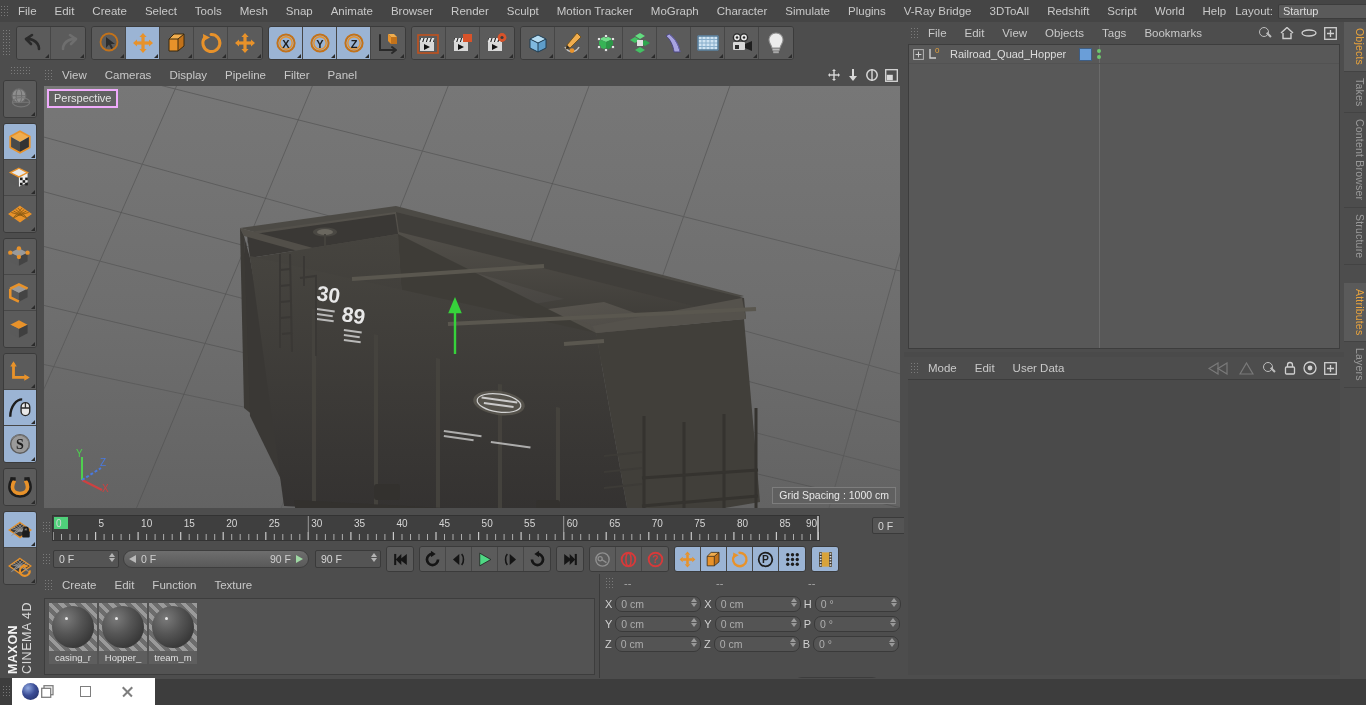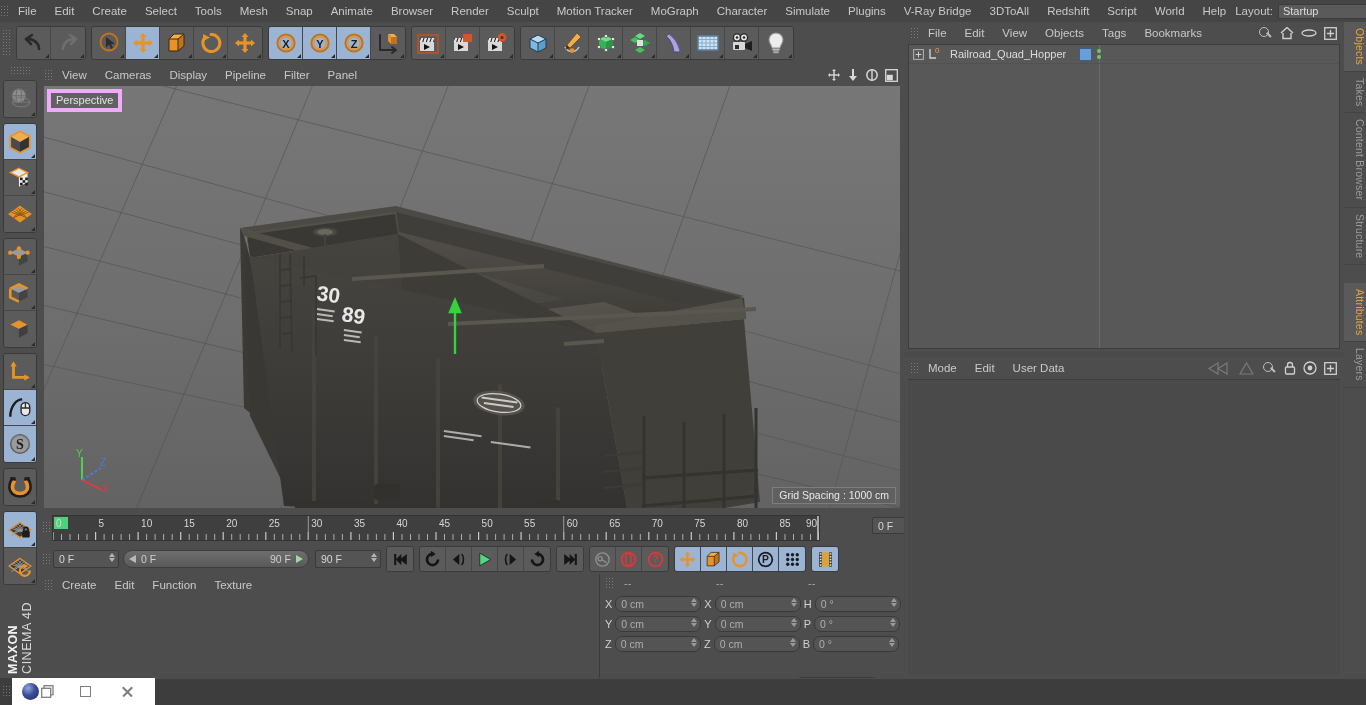--- a/index.html
+++ b/index.html
@@ -60,21 +60,21 @@
   .brand-v { writing-mode:vertical-rl; transform:rotate(180deg);
      font-size:12.5px; letter-spacing:.5px; color:#d8d8d8; }
   .brand-m { font-weight:bold; color:#f2f2f2; }
 
   
   .vp-outer { position:absolute; left:40px; top:64px; width:864px; height:448px; background:#4d4d4d; }
   .vp-menubar { display:flex; align-items:center; height:22px; background:#4d4d4d; padding-left:4px;}
   .vp-right-icons { margin-left:auto; display:flex; align-items:center; gap:6px; padding-right:6px; }
   .vp-canvas { position:absolute; left:4px; top:22px; width:856px; height:422px;
       background:#6f6f6f; overflow:hidden; }
-  .persp-tag { position:absolute; left:3px; top:3px; background:#616161; border:4px solid #f0abfc;
+  .persp-tag { position:absolute; left:3px; top:3px; background:#616161; border:2px solid #f0abfc;
       padding:1px 5px 2px; font-size:11px; color:#e4e4e4; z-index:4; }
   .grid-label { position:absolute; right:4px; bottom:4px; background:#606060; border:1px solid #7d7d7d;
       padding:1px 6px 2px; font-size:10.5px; color:#e8e8e8; z-index:4; }
   .axis-giz { position:absolute; left:22px; bottom:14px; z-index:4; }
 
   
   .tl { position:absolute; left:40px; top:512px; width:864px; height:32px; background:#4d4d4d; }
   .tl-ruler { position:absolute; left:12px; top:3px; width:768px; height:26px; background:#3f3f3f;
       border:1px solid #333; }
   .tl-green { position:absolute; left:1px; top:1px; width:14px; height:12px; background:#4fd07a; }
@@ -1128,20 +1128,45 @@
   <div class="mat">
     <div class="menubar" style="background:#4d4d4d;padding-left:4px;">
       <div class="grip"></div>
       <div id="mat-menu" style="display:flex;align-items:center;">
           <div class="mi">Create</div>
           <div class="mi">Edit</div>
           <div class="mi">Function</div>
           <div class="mi">Texture</div>
         </div>
     </div>
+    <div class="mat-body">
+      <div id="mat-items" style="display:flex;gap:2px;">
+          <div class="mat-item">
+            <div class="mat-thumb">
+              <div class="mat-sphere"></div>
+              <div class="mat-spec"></div>
+            </div>
+            <div class="mat-name">casing_r</div>
+          </div>
+          <div class="mat-item">
+            <div class="mat-thumb">
+              <div class="mat-sphere"></div>
+              <div class="mat-spec"></div>
+            </div>
+            <div class="mat-name">Hopper_</div>
+          </div>
+          <div class="mat-item">
+            <div class="mat-thumb">
+              <div class="mat-sphere"></div>
+              <div class="mat-spec"></div>
+            </div>
+            <div class="mat-name">tream_m</div>
+          </div>
+        </div>
+    </div>
   </div>
 
   <div class="coord">
     <div class="coord-hdr">
       <div class="grip"></div>
       <div class="dash">--</div>
       <div class="dash">--</div>
       <div class="dash">--</div>
     </div>
     <div class="coord-rows">

